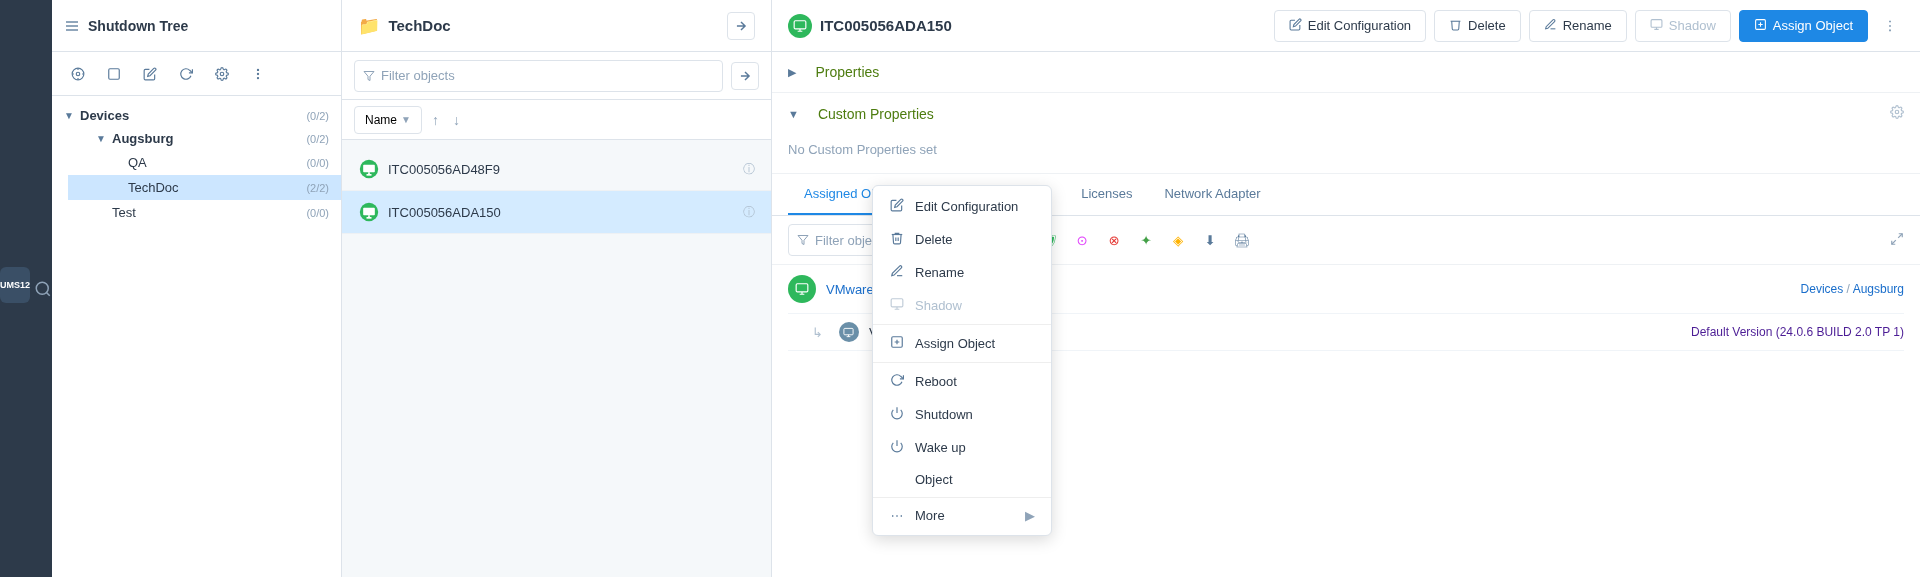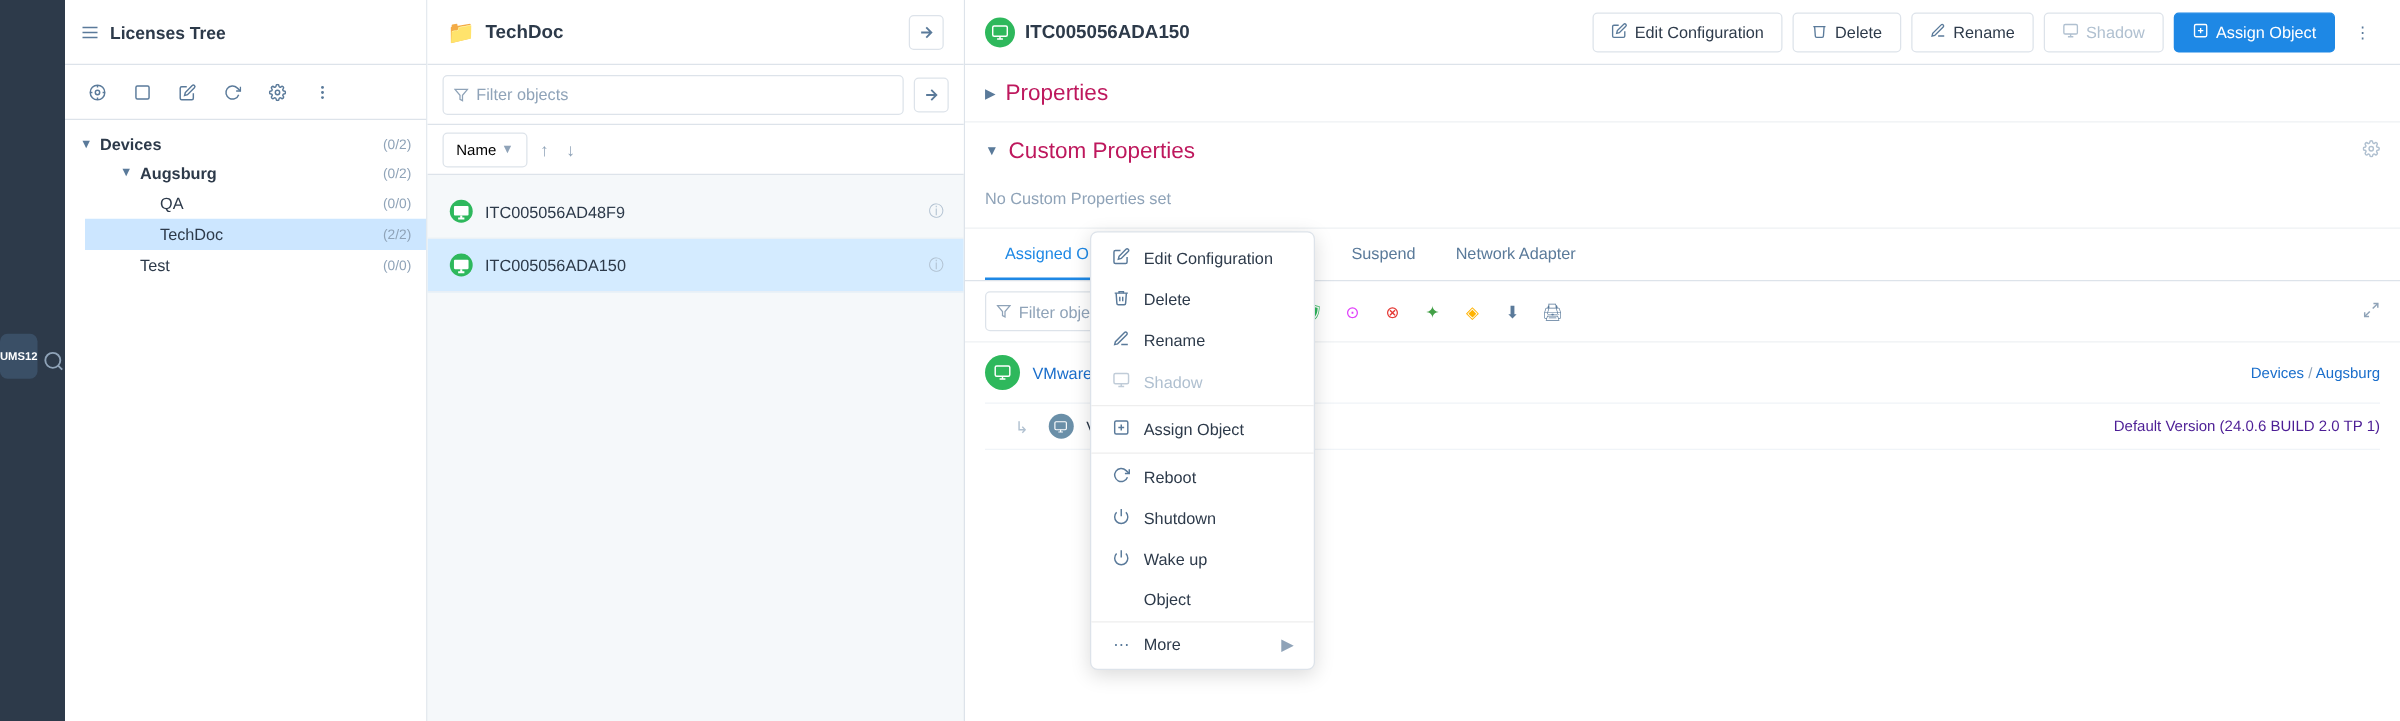--- a/index.html
+++ b/index.html
@@ -85,21 +85,21 @@
     .right-title { font-weight: 600; font-size: 15px; color: #2d3a4a; flex: 1; }
     .right-actions { display: flex; align-items: center; gap: 8px; margin-left: auto; }
     .btn { height: 32px; padding: 0 14px; border: 1px solid #dde3ea; border-radius: 4px; background: white; font-size: 13px; cursor: pointer; display: flex; align-items: center; gap: 6px; color: #2d3a4a; }
     .btn-icon { color: #5a7a9a; }
     .more-btn { width: 28px; height: 28px; display: flex; align-items: center; justify-content: center; cursor: pointer; color: #5a7a9a; }
 
     .right-content { flex: 1; overflow-y: auto; padding: 0; }
     .section { border-bottom: 1px solid #eef1f4; }
     .section-header { display: flex; align-items: center; padding: 12px 16px; cursor: pointer; }
     .section-arrow { color: #5a7a9a; font-size: 11px; margin-right: 8px; }
-    .section-title { font-weight: 500; color: #be185d; font-size: 18px; flex: 1; }
+    .section-title { font-weight: 500; color: #4d7c0f; font-size: 14px; flex: 1; margin-left: 11px; }
     .section-gear { color: #b0c0d0; }
     .section-content { padding: 8px 16px 16px; }
     .no-content { color: #8fa3b8; font-size: 13px; padding: 4px 0; }
 
     .tabs-row { display: flex; align-items: center; padding: 0 16px; border-bottom: 1px solid #dde3ea; gap: 0; }
     .tab { padding: 12px 16px; cursor: pointer; font-size: 13px; color: #5a7a9a; border-bottom: 2px solid transparent; white-space: nowrap; }
     .tab.active { color: #1e88e5; border-bottom-color: #1e88e5; font-weight: 500; }
     .tab-filter-row { display: flex; align-items: center; padding: 8px 16px; gap: 8px; border-bottom: 1px solid #eef1f4; }
     .tab-filter { height: 32px; flex: 1; border: 1px solid #dde3ea; border-radius: 4px; padding: 0 8px; font-size: 13px; display: flex; align-items: center; gap: 6px; max-width: 200px; }
     .tab-icons { display: flex; gap: 4px; margin-left: 8px; }
@@ -163,21 +163,21 @@
   </div>
 </div>
 
 <div class="dir-panel">
   <div class="dir-header">
     <svg width="16" height="16" viewBox="0 0 24 24" fill="none" stroke="#5a7a9a" stroke-width="2">
         <line x1="3" y1="6" x2="21" y2="6"></line>
         <line x1="3" y1="12" x2="21" y2="12"></line>
         <line x1="3" y1="18" x2="21" y2="18"></line>
       </svg>
-    <span>Licenses Tree</span>
+    <span>Shutdown Tree</span>
   </div>
   <div class="dir-toolbar">
     <div class="dir-toolbar-icon">
       <svg width="14" height="14" viewBox="0 0 24 24" fill="none" stroke="currentColor" stroke-width="2">
           <circle cx="12" cy="12" r="10"></circle>
           <circle cx="12" cy="12" r="3"></circle>
           <line x1="12" y1="2" x2="12" y2="5"></line>
           <line x1="12" y1="19" x2="12" y2="22"></line>
           <line x1="2" y1="12" x2="5" y2="12"></line>
           <line x1="19" y1="12" x2="22" y2="12"></line>
@@ -484,21 +484,21 @@
     </div>
 
     <div class="tabs-row">
       <div class="tab active">
         <span>Assigned Objects</span>
       </div>
       <div class="tab">
         <span>System Information</span>
       </div>
       <div class="tab">
-        <span>Suspend</span>
+        <span>Licenses</span>
       </div>
       <div class="tab">
         <span>Network Adapter</span>
       </div>
     </div>
 
     <div class="tab-filter-row">
       <div class="tab-filter">
         <svg width="12" height="12" viewBox="0 0 24 24" fill="none" stroke="#8fa3b8" stroke-width="2">
             <polygon points="22 3 2 3 10 12.46 10 19 14 21 14 12.46 22 3"></polygon>

